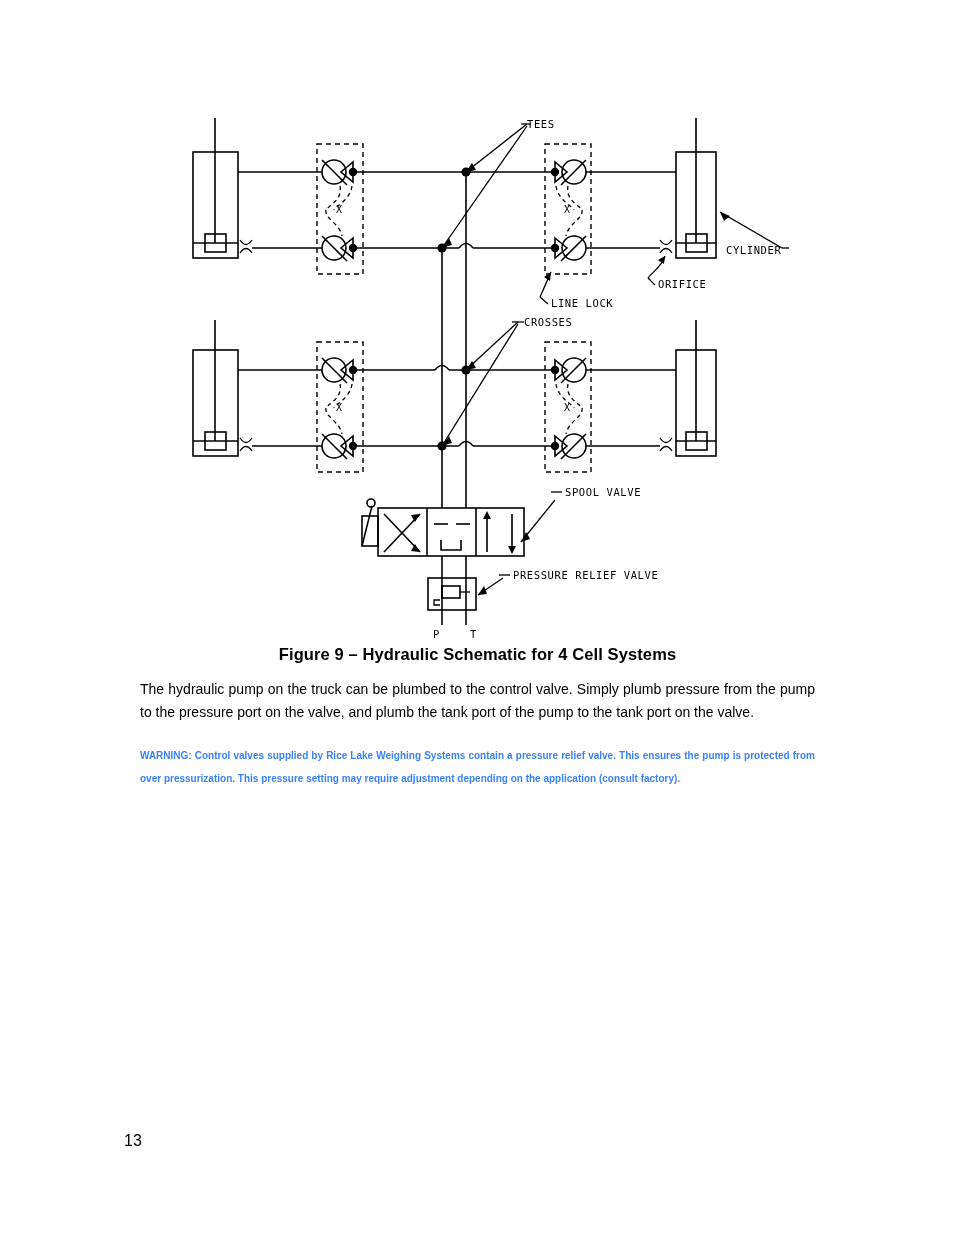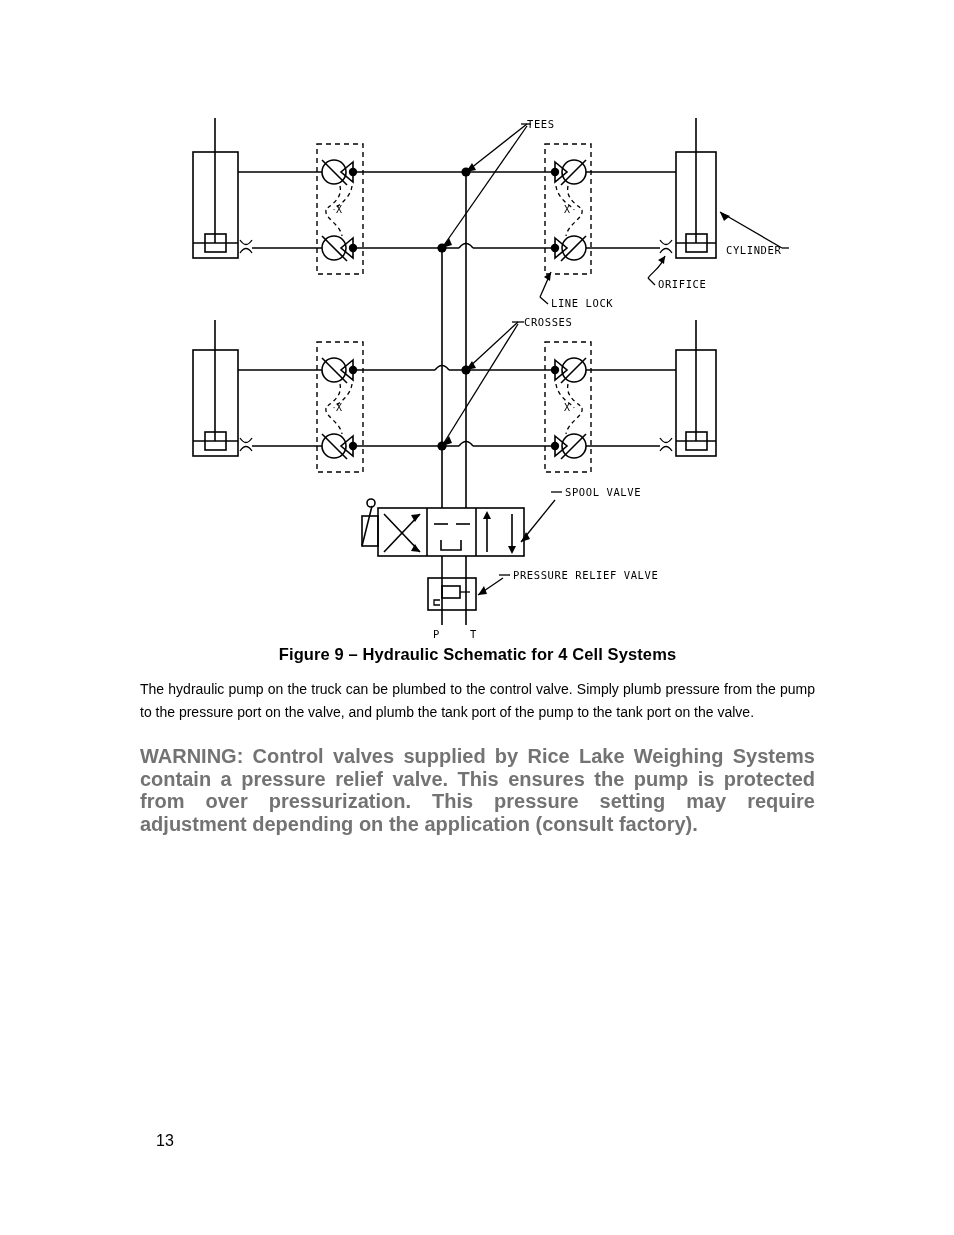--- a/index.html
+++ b/index.html
@@ -55,30 +55,30 @@
     margin-top: 14px;
     font-family: "Liberation Sans", sans-serif;
     font-size: 14px;
     line-height: 22.5px;
     text-align: justify;
     color: #000;
   }
   .warning-para {
     margin-top: 22px;
     font-family: "Liberation Sans", sans-serif;
-    font-size: 20px;
+    font-size: 10px;
     line-height: 22.5px;
     text-align: justify;
     font-weight: bold;
-    color: #737373;
+    color: #3b82f6;
   }
 
   .page-number {
     position: absolute;
-    left: 156px;
+    left: 124px;
     top: 1132px;
     font-family: "Liberation Sans", sans-serif;
     font-size: 16px;
     color: #000;
   }
 
   
   .ln { stroke: #000; stroke-width: 1.6; fill: none; }
   .ln-thin { stroke: #000; stroke-width: 1.3; fill: none; }
   .ln-dash { stroke: #000; stroke-width: 1.4; fill: none; stroke-dasharray: 5 4; }

